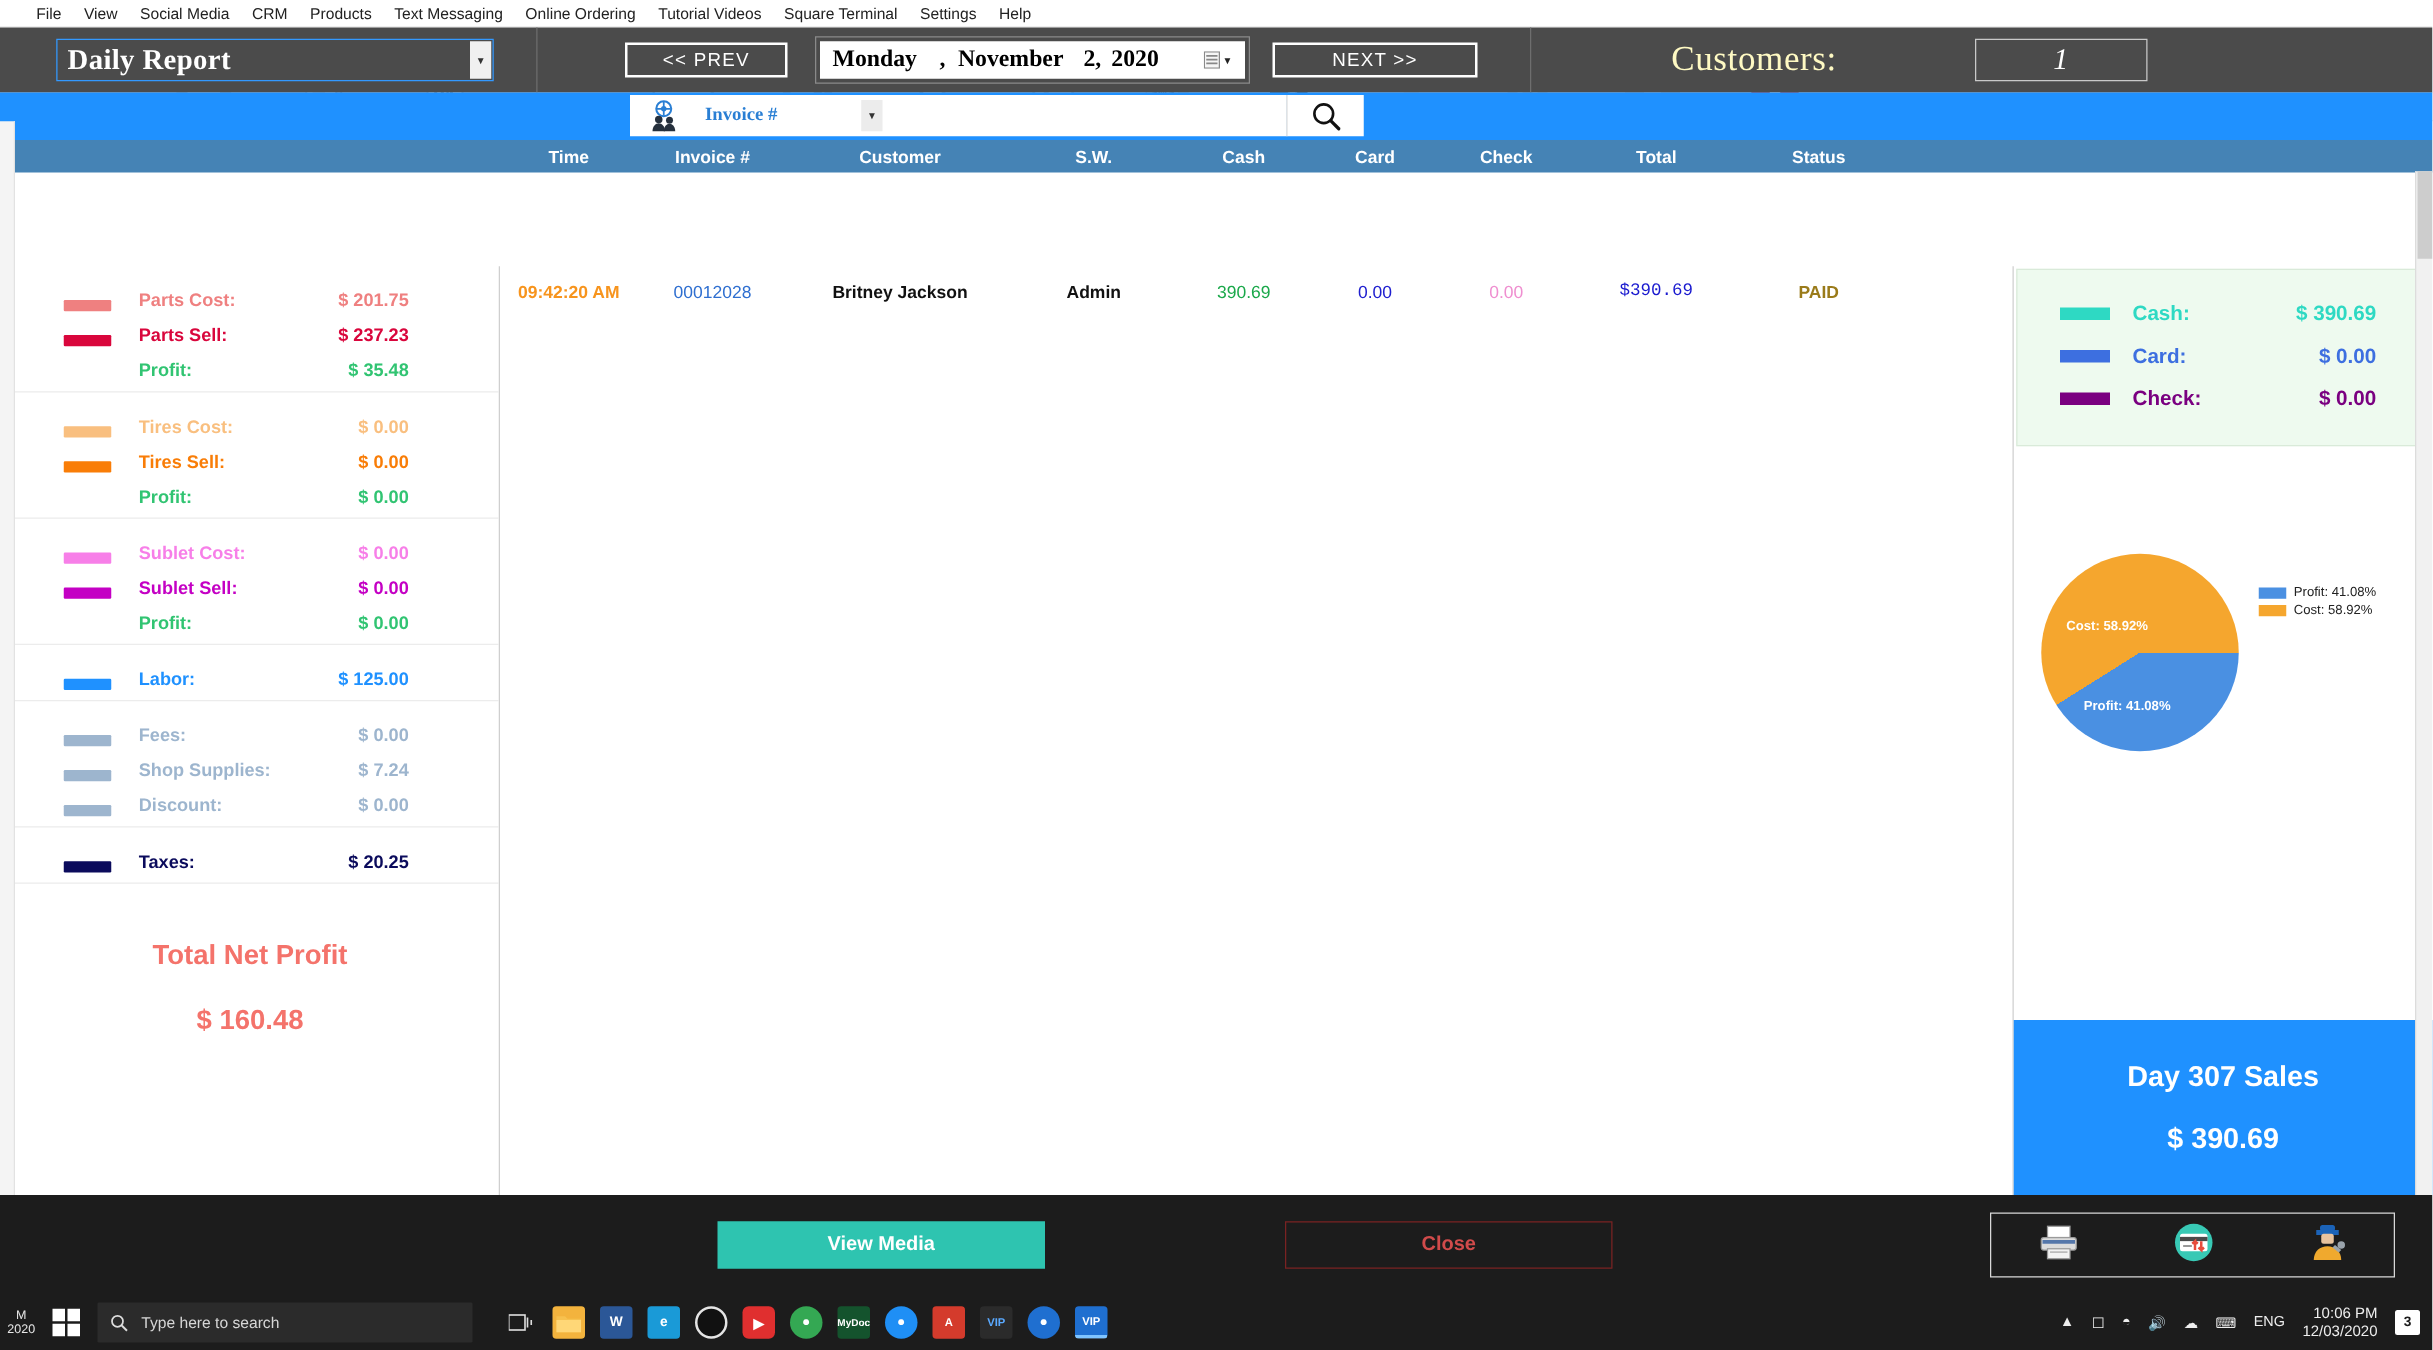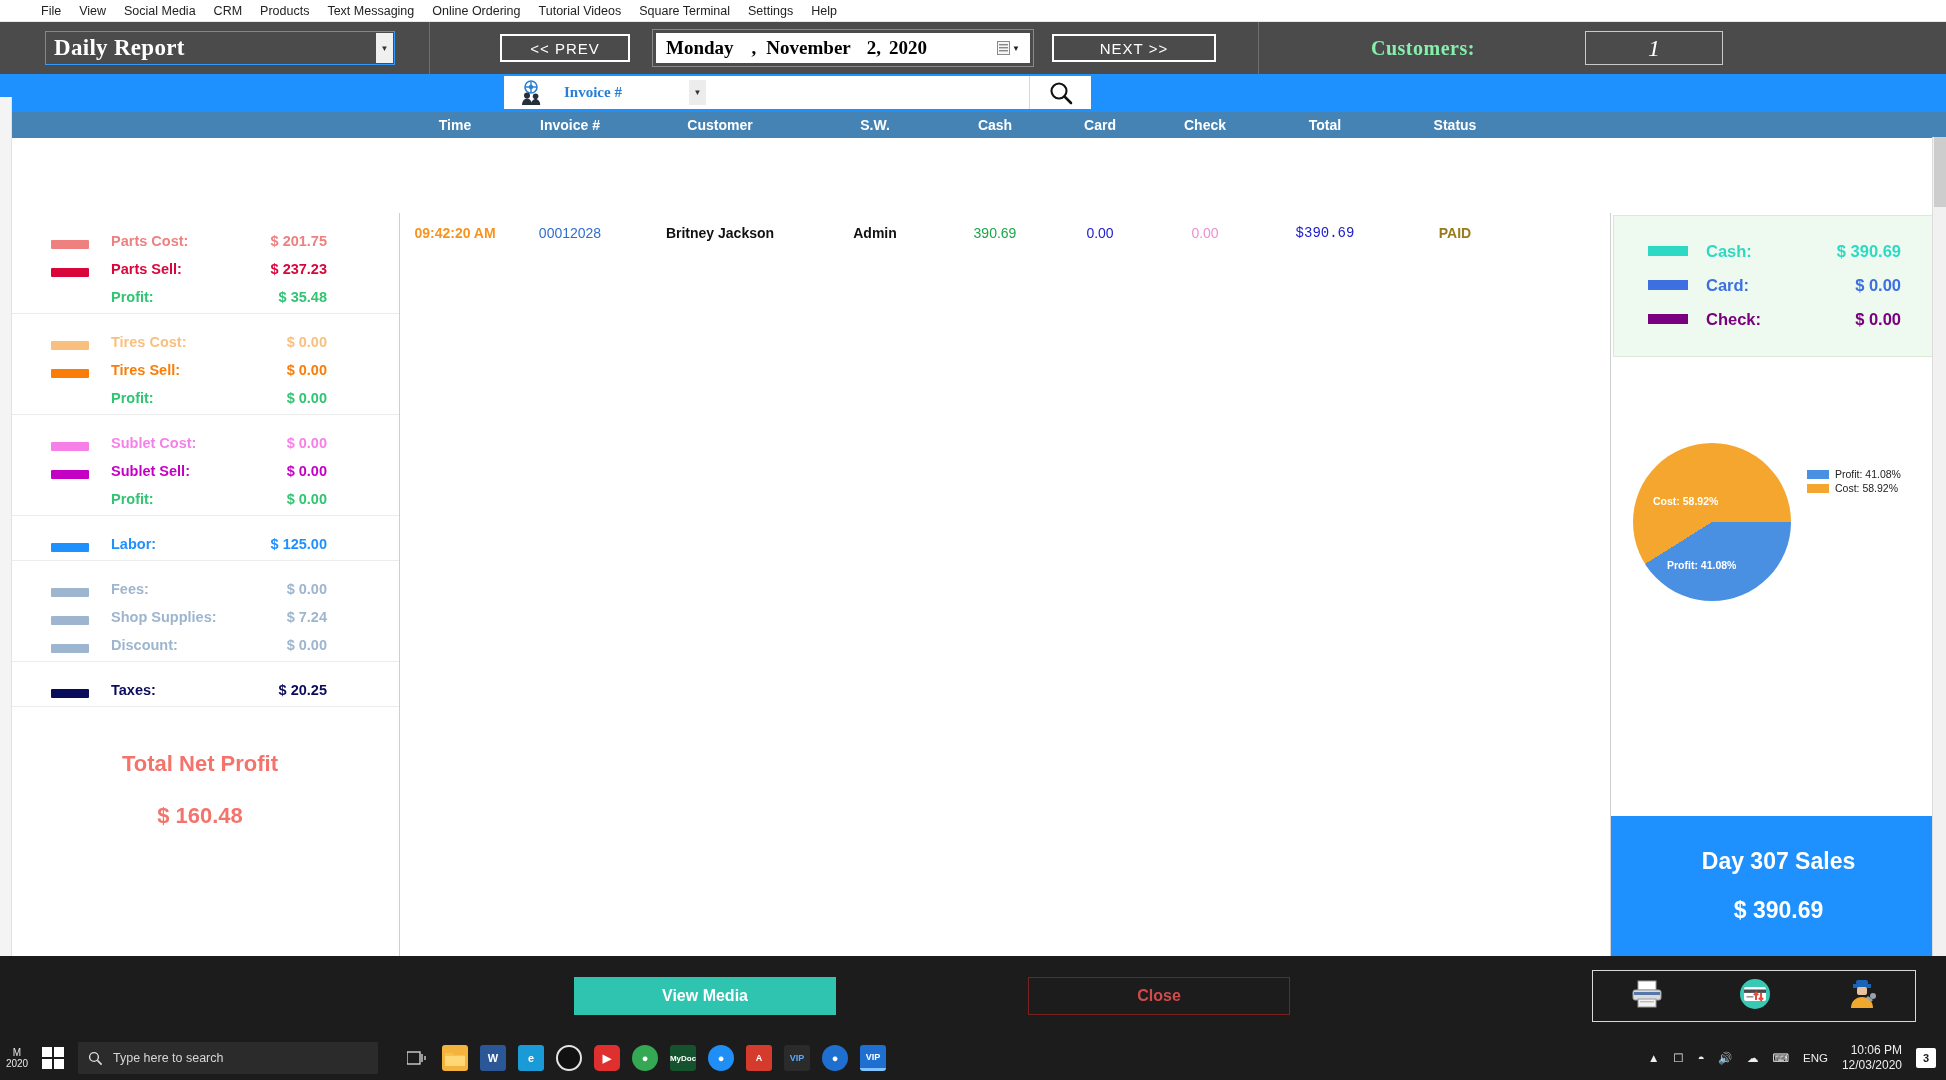--- a/index.html
+++ b/index.html
@@ -23,21 +23,21 @@
   .tb-title { font-size: 13px; color: #1a1a1a; }
   .tb-ctrls { margin-left: auto; display: flex; height: 26px; }
   .tb-btn {
     width: 46px; height: 26px; display: flex; align-items: center; justify-content: center;
     font-size: 13px; color: #333;
   }
 
   
   .menubar {
     height: 22px; background: #fff; display: flex; align-items: center;
-    padding-left: 32px; border-bottom: 1px solid #e8e8e8;
+    padding-left: 20px; border-bottom: 1px solid #e8e8e8;
   }
   .menu-item {
     font-size: 12.5px; color: #222; padding: 2px 9px; cursor: default;
   }
 
   
   .toolbar {
     height: 49px; background: #cfe0ef; display: flex; align-items: center;
     border-bottom: 1px solid #b8cfe3;
   }
@@ -82,21 +82,21 @@
     background: #fff; height: 30px; display: flex; align-items: center;
     padding: 0 10px; position: relative;
   }
   .datebox .d {
     font-family: "Liberation Serif", serif; font-weight: bold; font-size: 19px; color: #000;
   }
   .date-ico {
     margin-left: auto; display: flex; align-items: center; gap: 2px; padding-left: 22px;
   }
   .cust-label {
-    font-family: "Liberation Serif", serif; font-size: 20px; color: #86efac; font-weight: bold;
+    font-family: "Liberation Serif", serif; font-size: 28px; color: #fef9c3; font-weight: normal;
     letter-spacing: .5px;
   }
   .cust-box {
     width: 138px; height: 34px; background: #4b4b4b; border: 1px solid #c9c9c9;
     display: flex; align-items: center; justify-content: center;
     font-family: "Liberation Serif", serif; font-style: italic; font-size: 24px; color: #fff;
   }
 
   
   .searchband {
@@ -380,21 +380,21 @@
       </div>
     </div>
 
   <div class="ctrlband">
     <div class="sel-wrap">
       <div class="sel-txt">Daily Report</div>
       <div class="sel-arrow">▼</div>
     </div>
     <div class="vdiv" style="margin-left:34px"></div>
     <div class="navbtn" style="width:130px; margin-left:70px">&lt;&lt;  PREV</div>
-    <div class="dateframe" style="margin-left:22px; width:382px">
+    <div class="dateframe" style="margin-left:22px; width:348px">
       <div class="datebox" style="width:100%">
         <span class="d">Monday</span>
         <span class="d" style="margin-left:18px">,</span>
         <span class="d" style="margin-left:10px">November</span>
         <span class="d" style="margin-left:16px">2,</span>
         <span class="d" style="margin-left:8px">2020</span>
         <span class="date-ico">
           <svg width="13" height="14" viewBox="0 0 13 14">
               <rect x="0.5" y="0.5" width="12" height="13" fill="#f6f6f6" stroke="#8a8a8a"></rect>
               <rect x="2" y="3" width="9" height="1.4" fill="#888"></rect>

